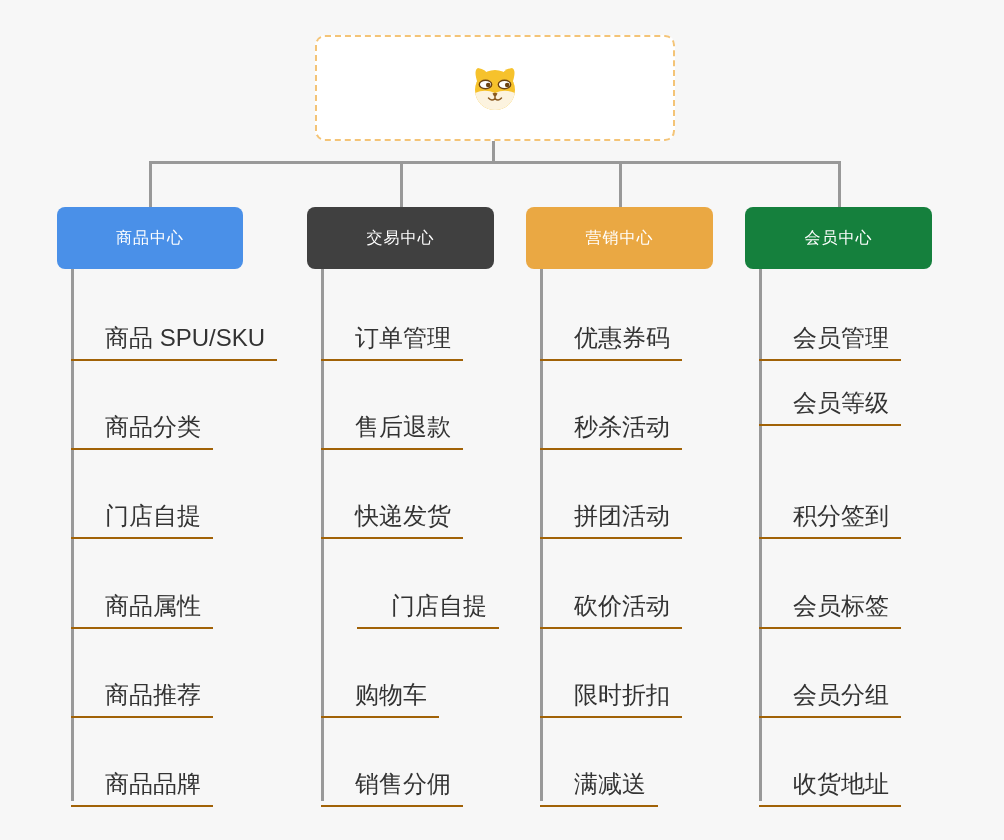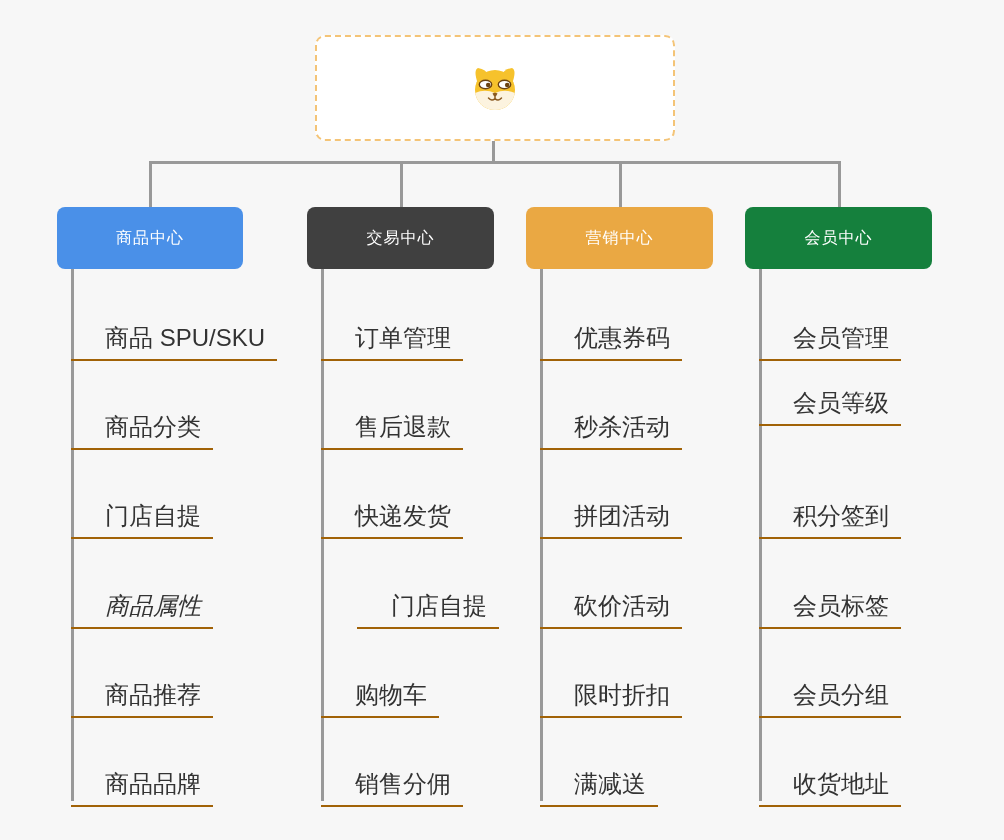--- a/index.html
+++ b/index.html
@@ -90,21 +90,21 @@
       <div class="line" style="left: 618.5px; top: 161px; width: 3px; height: 46px;"></div>
       <div class="line" style="left: 540px; top: 269px; width: 3px; height: 532px;"></div>
       <div class="line" style="left: 837.5px; top: 161px; width: 3px; height: 46px;"></div>
       <div class="line" style="left: 759px; top: 269px; width: 3px; height: 532px;"></div>
     </div>
   <div id="branches">
       <div class="branch-node" style="left: 57px; width: 186px; background: rgb(74, 144, 232);">商品中心</div>
       <div class="child-node" style="left: 71px; top: 322px;">商品 SPU/SKU</div>
       <div class="child-node" style="left: 71px; top: 411px;">商品分类</div>
       <div class="child-node" style="left: 71px; top: 500px;">门店自提</div>
-      <div class="child-node" style="left: 71px; top: 590px; font-style: italic;">商品属性</div>
+      <div class="child-node" style="left: 71px; top: 590px;">商品属性</div>
       <div class="child-node" style="left: 71px; top: 679px;">商品推荐</div>
       <div class="child-node" style="left: 71px; top: 768px;">商品品牌</div>
       <div class="branch-node" style="left: 307px; width: 187px; background: #404040;">交易中心</div>
       <div class="child-node" style="left: 321px; top: 322px;">订单管理</div>
       <div class="child-node" style="left: 321px; top: 411px;">售后退款</div>
       <div class="child-node" style="left: 321px; top: 500px;">快递发货</div>
       <div class="child-node" style="left: 321px; top: 590px; margin-left: 36px;">门店自提</div>
       <div class="child-node" style="left: 321px; top: 679px;">购物车</div>
       <div class="child-node" style="left: 321px; top: 768px;">销售分佣</div>
       <div class="branch-node" style="left: 526px; width: 187px; background: rgb(234, 168, 67); text-align: center;">营销中心</div>

